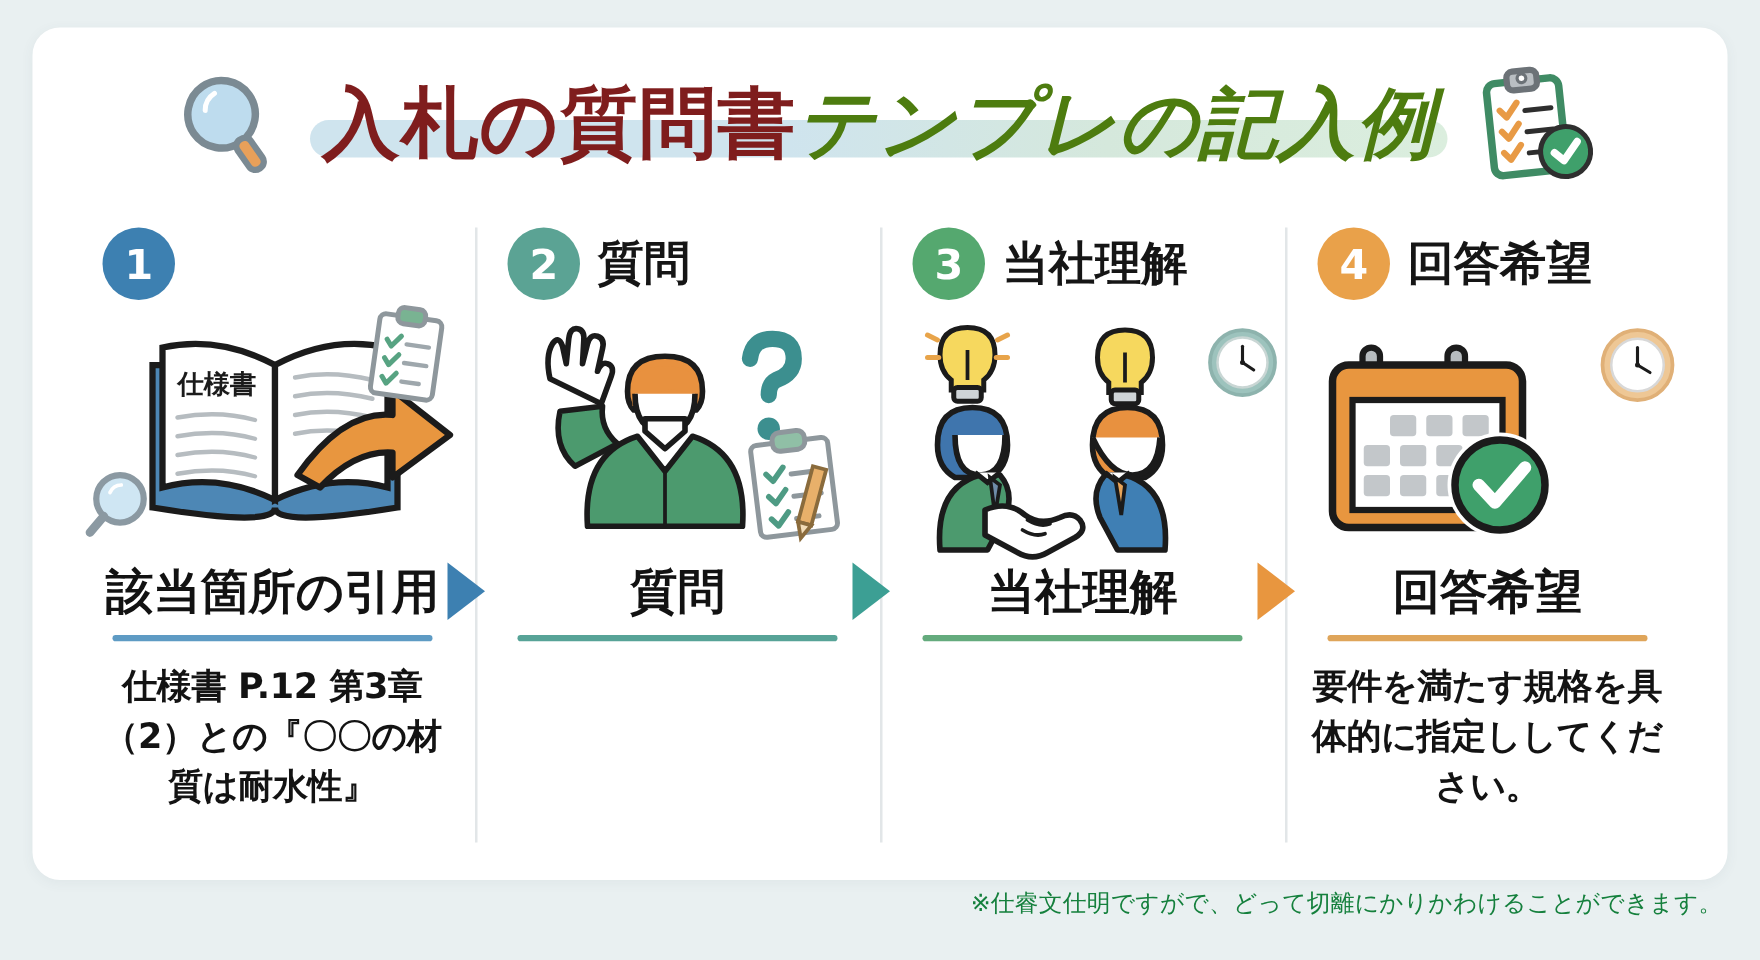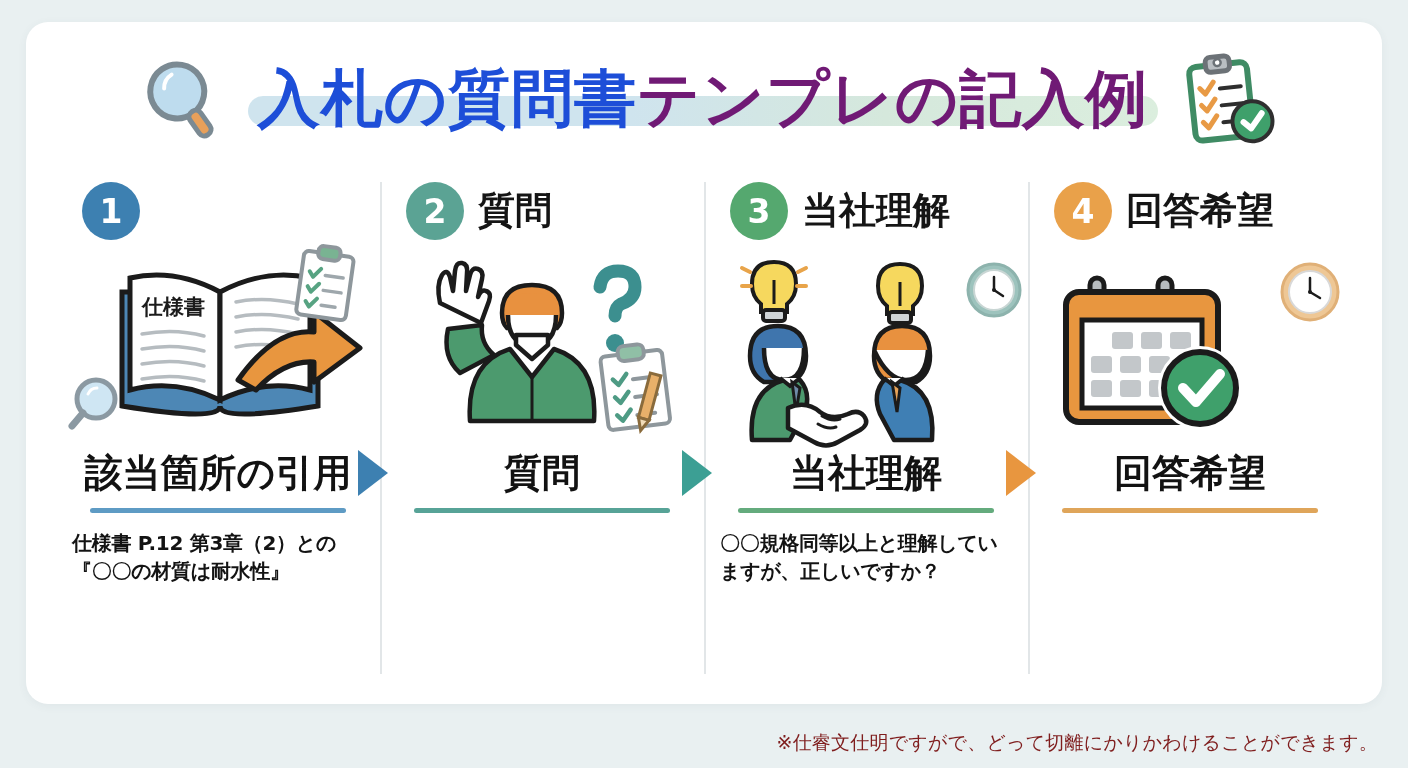--- a/index.html
+++ b/index.html
@@ -30,22 +30,22 @@
     position: absolute; left: 0; right: 0; bottom: 6px; height: 30px;
     border-radius: 15px;
     background: linear-gradient(90deg, #cfe4ee 0%, #cfe4ee 42%, #d5e8dc 70%, #dbeede 100%);
     z-index: 0;
   }
   .title-text {
     position: relative; z-index: 1;
     font-size: 62px; font-weight: 700; letter-spacing: 1px;
     white-space: nowrap; line-height: 1.05;
   }
-  .t-blue  { color: #1d4ed8; }
-  .t-green { color: #701a75; }
+  .t-blue  { color: #7f1d1d; }
+  .t-green { color: #4d7c0f; font-style: italic; }
 
   
   .cols {
     position: absolute; left: 30px; top: 150px;
     width: 1296px; height: 512px;
     display: flex;
   }
   .col {
     position: relative;
     flex: 1 1 0;
@@ -85,29 +85,29 @@
     position: absolute; right: -18px; top: 50%; transform: translateY(-50%);
     width: 0; height: 0;
     border-top: 23px solid transparent;
     border-bottom: 23px solid transparent;
     border-left: 30px solid #3d80b1;
     z-index: 4;
   }
   .rule { width: 84%; height: 5px; border-radius: 3px; margin: 4px 0 16px; }
 
   .body-text {
-    font-size: 20px; font-weight: 700; color: #131313;
-    line-height: 1.42; text-align: left; letter-spacing: -0.3px;
+    font-size: 28px; font-weight: 700; color: #131313;
+    line-height: 1.42; text-align: center; letter-spacing: -0.3px;
     width: 96%;
   }
 
   
   .footer {
-    position: absolute; right: 30px; bottom: 12px;
-    font-size: 19px; color: #7f1d1d; letter-spacing: 0.2px;
+    position: absolute; right: 30px; bottom: 32px;
+    font-size: 19px; color: #15803d; letter-spacing: 0.2px;
   }
 
   
   .ico { position: absolute; }
   svg { display: block; overflow: visible; }
 </style>
 </head>
 <body>
 
 <div id="root">
@@ -313,21 +313,20 @@
               <path d="M100 172 q10 6 18 3"></path>
             </g>
           </svg>
         </div>
 
         <div class="caption-row">
           <span class="caption">当社理解</span>
           <span class="step-arrow" style="border-left-color:#e8963f"></span>
         </div>
         <div class="rule" style="background:#64ab7d"></div>
-        <div class="body-text">〇〇規格同等以上と理解していますが、正しいですか？</div>
       </div>
 
       <div class="col">
         <div class="col-head">
           <span class="num-badge" style="background:#e8a košík; background:#e9a košík; background:#e9a14a">4</span>
           <span class="head-label">回答希望</span>
         </div>
 
         <div class="art">
           <svg width="290" height="188" viewBox="0 0 290 188">
@@ -357,19 +356,20 @@
             <circle cx="148" cy="136" r="42" fill="#ffffff"></circle>
             <circle cx="148" cy="136" r="36" fill="#3fa06b" stroke="#1b1b1b" stroke-width="6"></circle>
             <polyline points="131,136 144,150 168,122" fill="none" stroke="#ffffff" stroke-width="10" stroke-linecap="round" stroke-linejoin="round"></polyline>
           </svg>
         </div>
 
         <div class="caption-row">
           <span class="caption">回答希望</span>
         </div>
         <div class="rule" style="background:#e0a košík; background:#dfa košík; background:#dfa55a"></div>
+        <div class="body-text">要件を満たす規格を具体的に指定ししてください。</div>
       </div>
 
     </div>
   </div>
 
   <div class="footer">※仕睿文仕明ですがで、どって切離にかりかわけることができます。</div>
 </div>
 
 </body></html>

